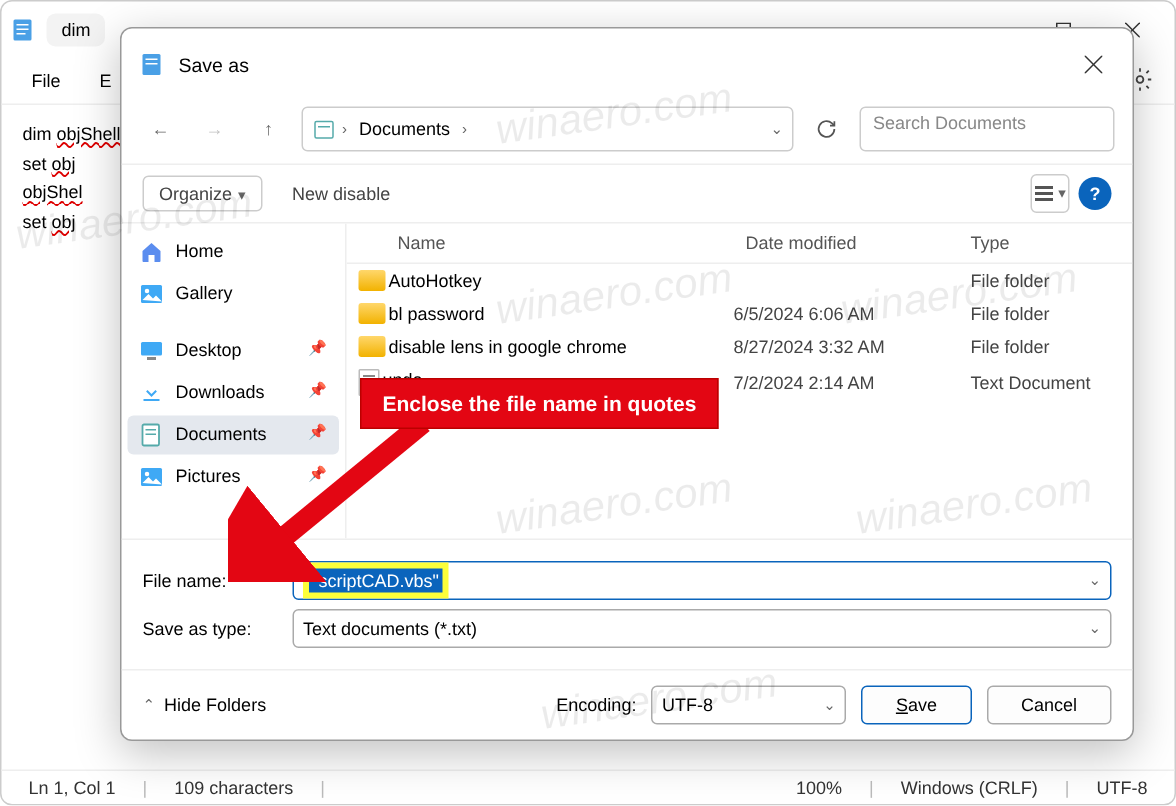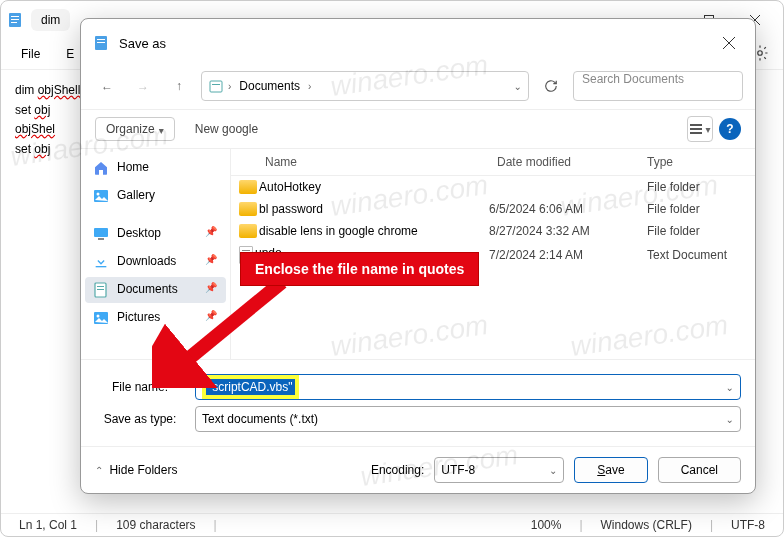--- a/index.html
+++ b/index.html
@@ -19,21 +19,21 @@
 .stat-sep{color:#bbb}
 .stat-cell{padding:0 10px}
 
 .save-dialog{position:absolute;left:80px;top:18px;width:676px;height:476px;background:#fff;border:1px solid #999;border-radius:8px;box-shadow:0 8px 30px rgba(0,0,0,.25);display:flex;flex-direction:column;overflow:hidden}
 .dlg-titlebar{display:flex;align-items:center;padding:10px 12px;gap:10px}
 .dlg-close{margin-left:auto;width:28px;height:28px;display:flex;align-items:center;justify-content:center;border-radius:4px}
 .dlg-nav{display:flex;align-items:center;gap:8px;padding:4px 12px 8px}
 .nav-btn{width:28px;height:28px;display:flex;align-items:center;justify-content:center;color:#666;border-radius:4px}
 .crumb-box{flex:1;display:flex;align-items:center;gap:4px;border:1px solid #ccc;border-radius:4px;height:30px;padding:0 6px}
 .crumb{display:flex;align-items:center;gap:4px;padding:2px 4px}
-.search-box{width:170px;border:1px solid #ccc;border-radius:4px;height:30px;display:flex;align-items:flex-start;padding:0 8px;color:#888;gap:6px}
+.search-box{width:170px;border:1px solid #ccc;border-radius:4px;height:30px;display:flex;align-items:flex-end;padding:11px 8px;color:#888;gap:6px}
 .dlg-toolbar{display:flex;align-items:center;gap:14px;padding:6px 14px;border-top:1px solid #eee;border-bottom:1px solid #eee}
 .tool-btn{display:flex;align-items:flex-end;gap:4px;color:#444;padding:4px 6px;border-radius:4px}
 .organize{border:1px solid #ccc;padding:4px 10px;border-radius:4px}
 .view-btns{margin-left:auto;display:flex;gap:6px;align-items:center}
 .sq-btn{width:26px;height:26px;border:1px solid #ccc;border-radius:4px;display:flex;align-items:center;justify-content:center}
 .help-btn{width:22px;height:22px;background:#0a64bc;color:#fff;border-radius:50%;display:flex;align-items:center;justify-content:center;font-weight:bold}
 
 .dlg-body{flex:1;display:flex;overflow:hidden}
 .sidebar{width:150px;border-right:1px solid #eee;padding:6px 4px;display:flex;flex-direction:column;gap:2px}
 .side-item{display:flex;align-items:flex-start;gap:8px;padding:5px 8px;border-radius:4px}
@@ -51,21 +51,21 @@
 .file-row{display:flex;align-items:center;padding:4px 8px;gap:8px}
 .file-row .nm{flex:1;display:flex;align-items:flex-start;gap:2px}
 .file-row .dt{width:150px;color:#444}
 .file-row .tp{width:100px;color:#444}
 .folder-ico{width:18px;height:14px;background:linear-gradient(#ffd76b,#f2b200);border-radius:2px}
 .txt-ico{width:14px;height:18px;background:#fff;border:1px solid #bbb;border-radius:1px;position:relative}
 .txt-ico::before{content:"";position:absolute;left:2px;top:3px;right:2px;height:9px;background:repeating-linear-gradient(#888 0 1px,transparent 1px 3px)}
 
 .dlg-fields{padding:8px 14px;border-top:1px solid #eee}
 .field-row{display:flex;align-items:center;gap:10px;margin:6px 0}
-.field-label{width:90px;text-align:center}
+.field-label{width:90px;text-align:left}
 .field-input{flex:1;border:1px solid #888;border-radius:4px;height:26px;padding:0 6px;display:flex;align-items:center;position:relative}
 .field-select{flex:1;border:1px solid #aaa;border-radius:4px;height:26px;padding:0 6px;display:flex;align-items:center;justify-content:space-between}
 .filename-highlight{background:#fcff3a;display:inline-flex;align-items:center;height:100%;padding:0 4px}
 .selected-text{background:#0a64bc;color:#fff;padding:1px 2px}
 .chev{color:#666;font-size:10px}
 
 .dlg-buttons{display:flex;align-items:center;gap:10px;padding:10px 14px;border-top:1px solid #eee}
 .hide-folders{display:flex;align-items:center;gap:6px}
 .enc-label{margin-left:auto}
 .btn{border:1px solid #aaa;background:#fdfdfd;border-radius:4px;padding:5px 22px}
@@ -178,21 +178,21 @@
       </div>
     <div class="search-box">
       <span>Search Documents</span>
     </div>
   </div>
   <div class="dlg-toolbar">
     <div class="tool-btn organize">
         <span>Organize</span> 
         <span class="chev">▾</span>
       </div>
-    <div class="tool-btn">New google</div>
+    <div class="tool-btn">New disable</div>
     <div class="view-btns">
       <div class="sq-btn">
           <svg width="14" height="14">
             <rect x="1" y="2" width="12" height="2" fill="#555"></rect>
             <rect x="1" y="6" width="12" height="2" fill="#555"></rect>
             <rect x="1" y="10" width="12" height="2" fill="#555"></rect>
           </svg>
           <span class="chev" style="margin-left:2px">▾</span>
         </div>
       <div class="help-btn">?</div>

